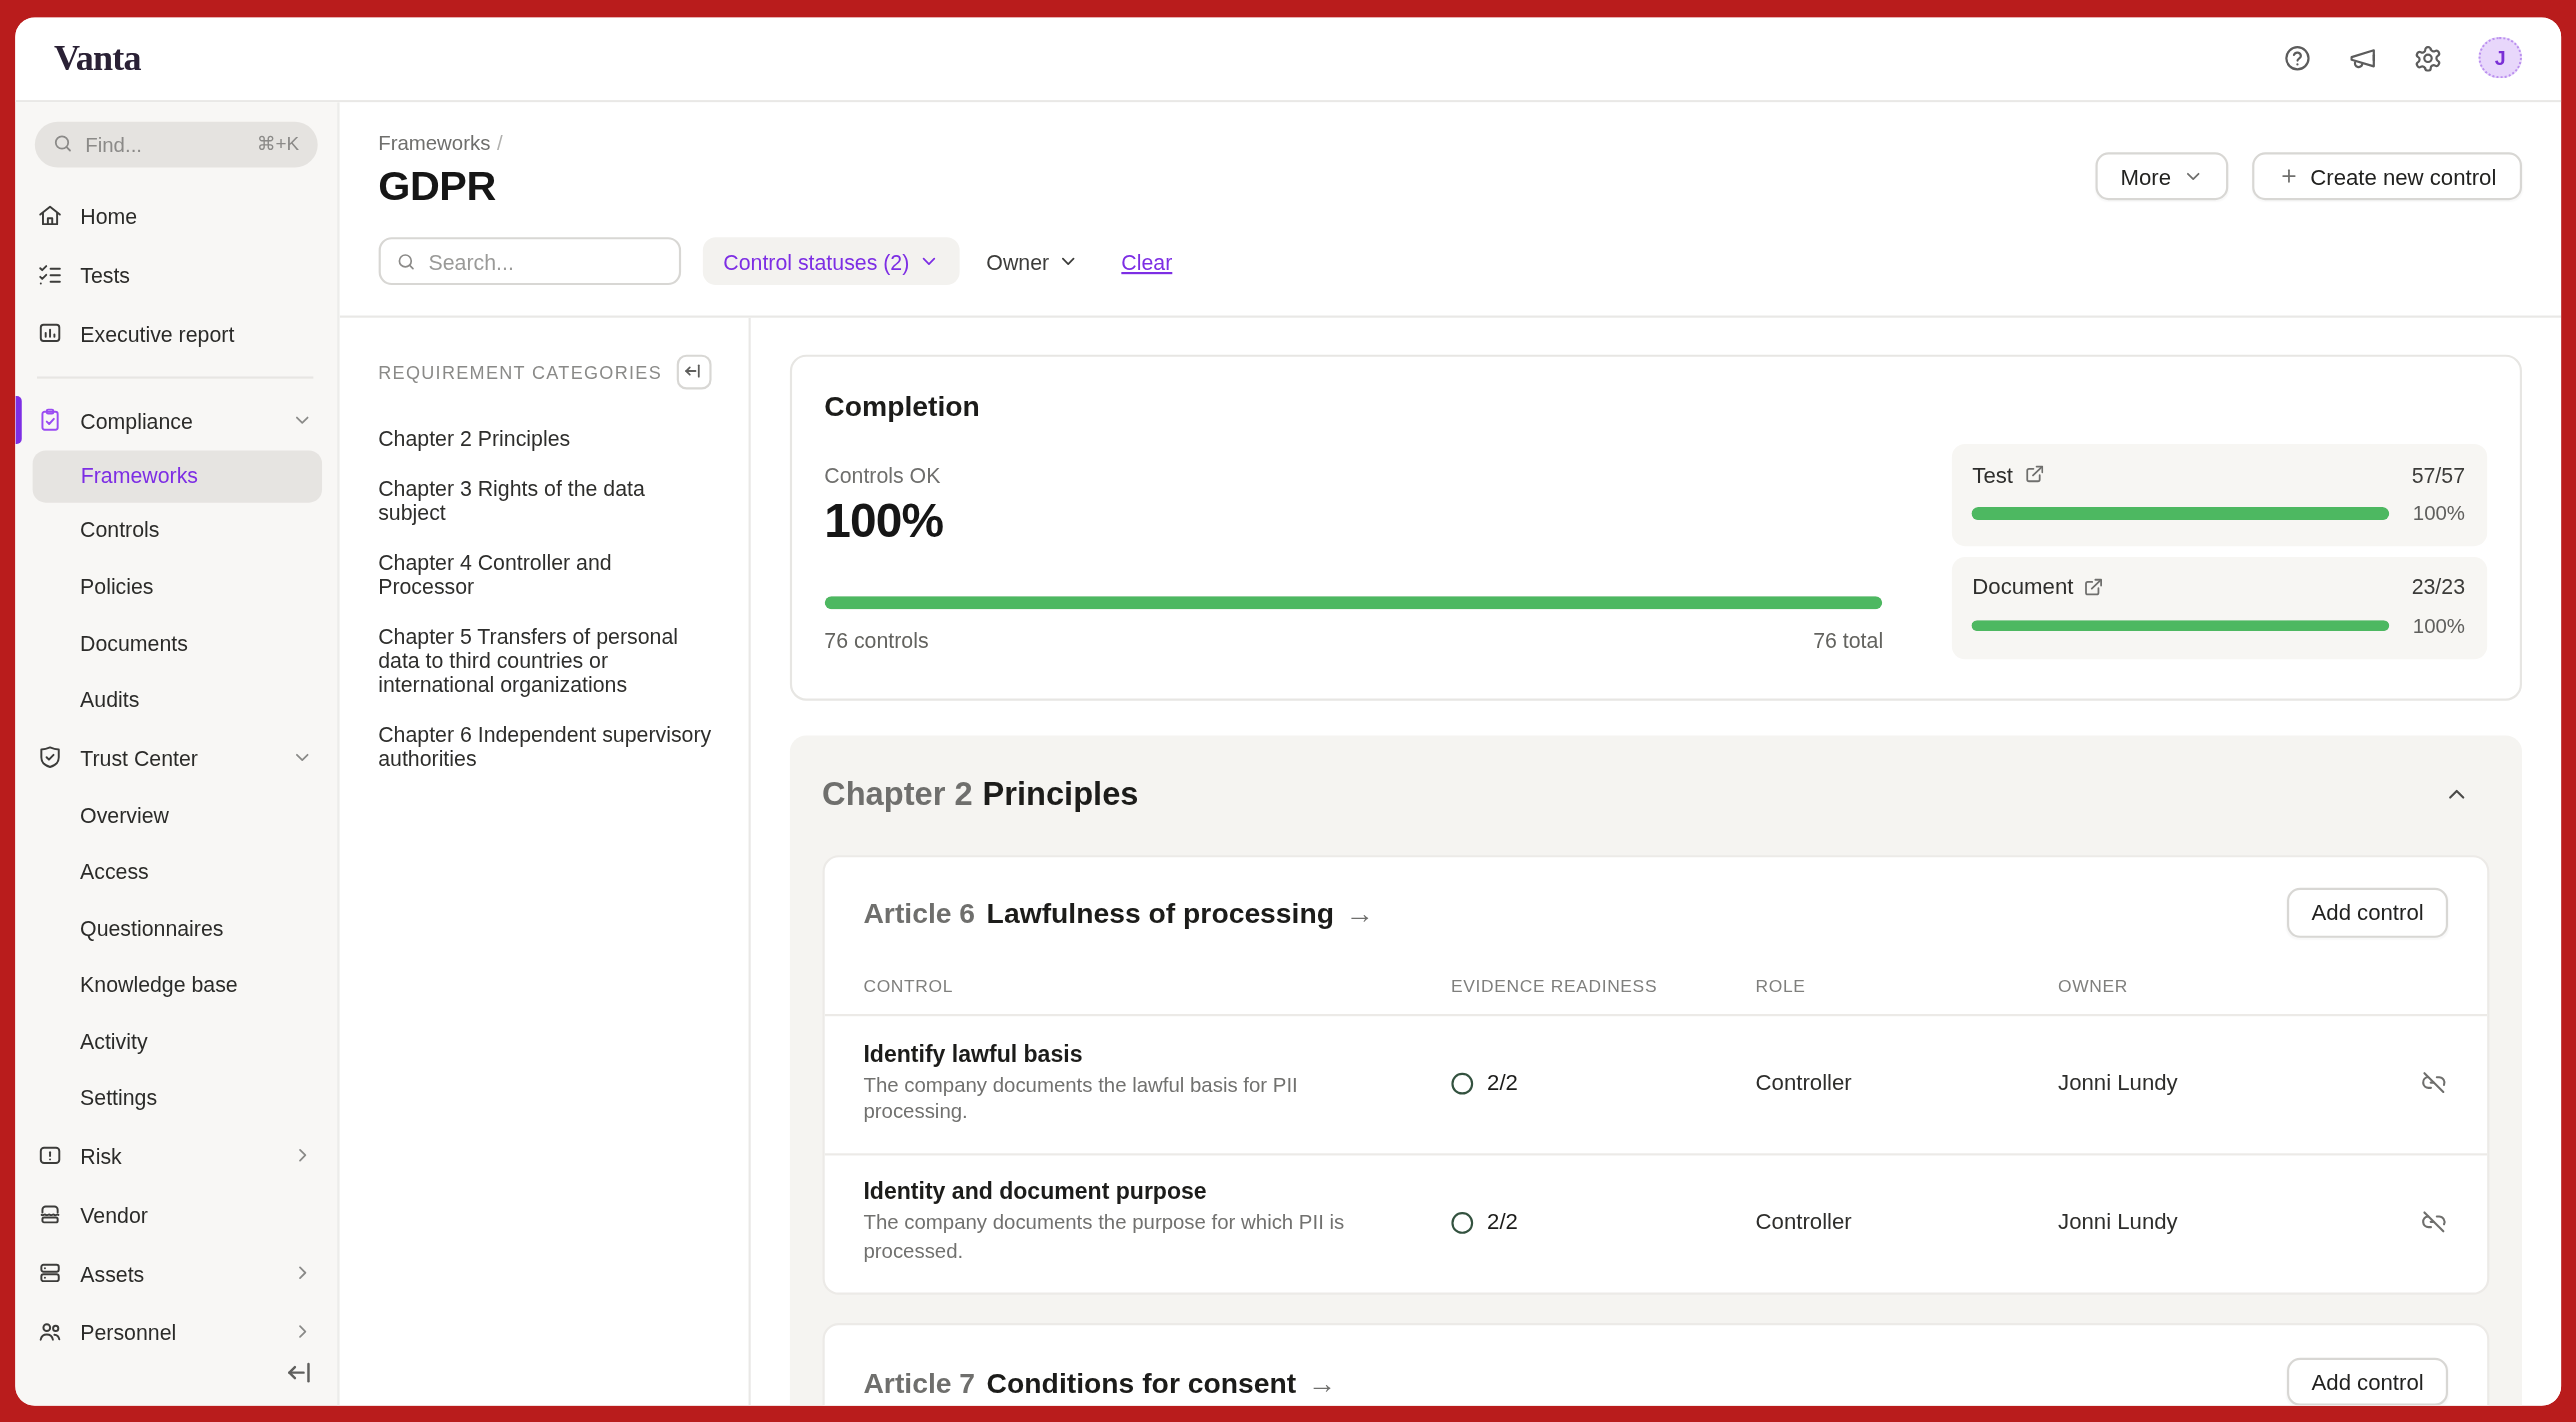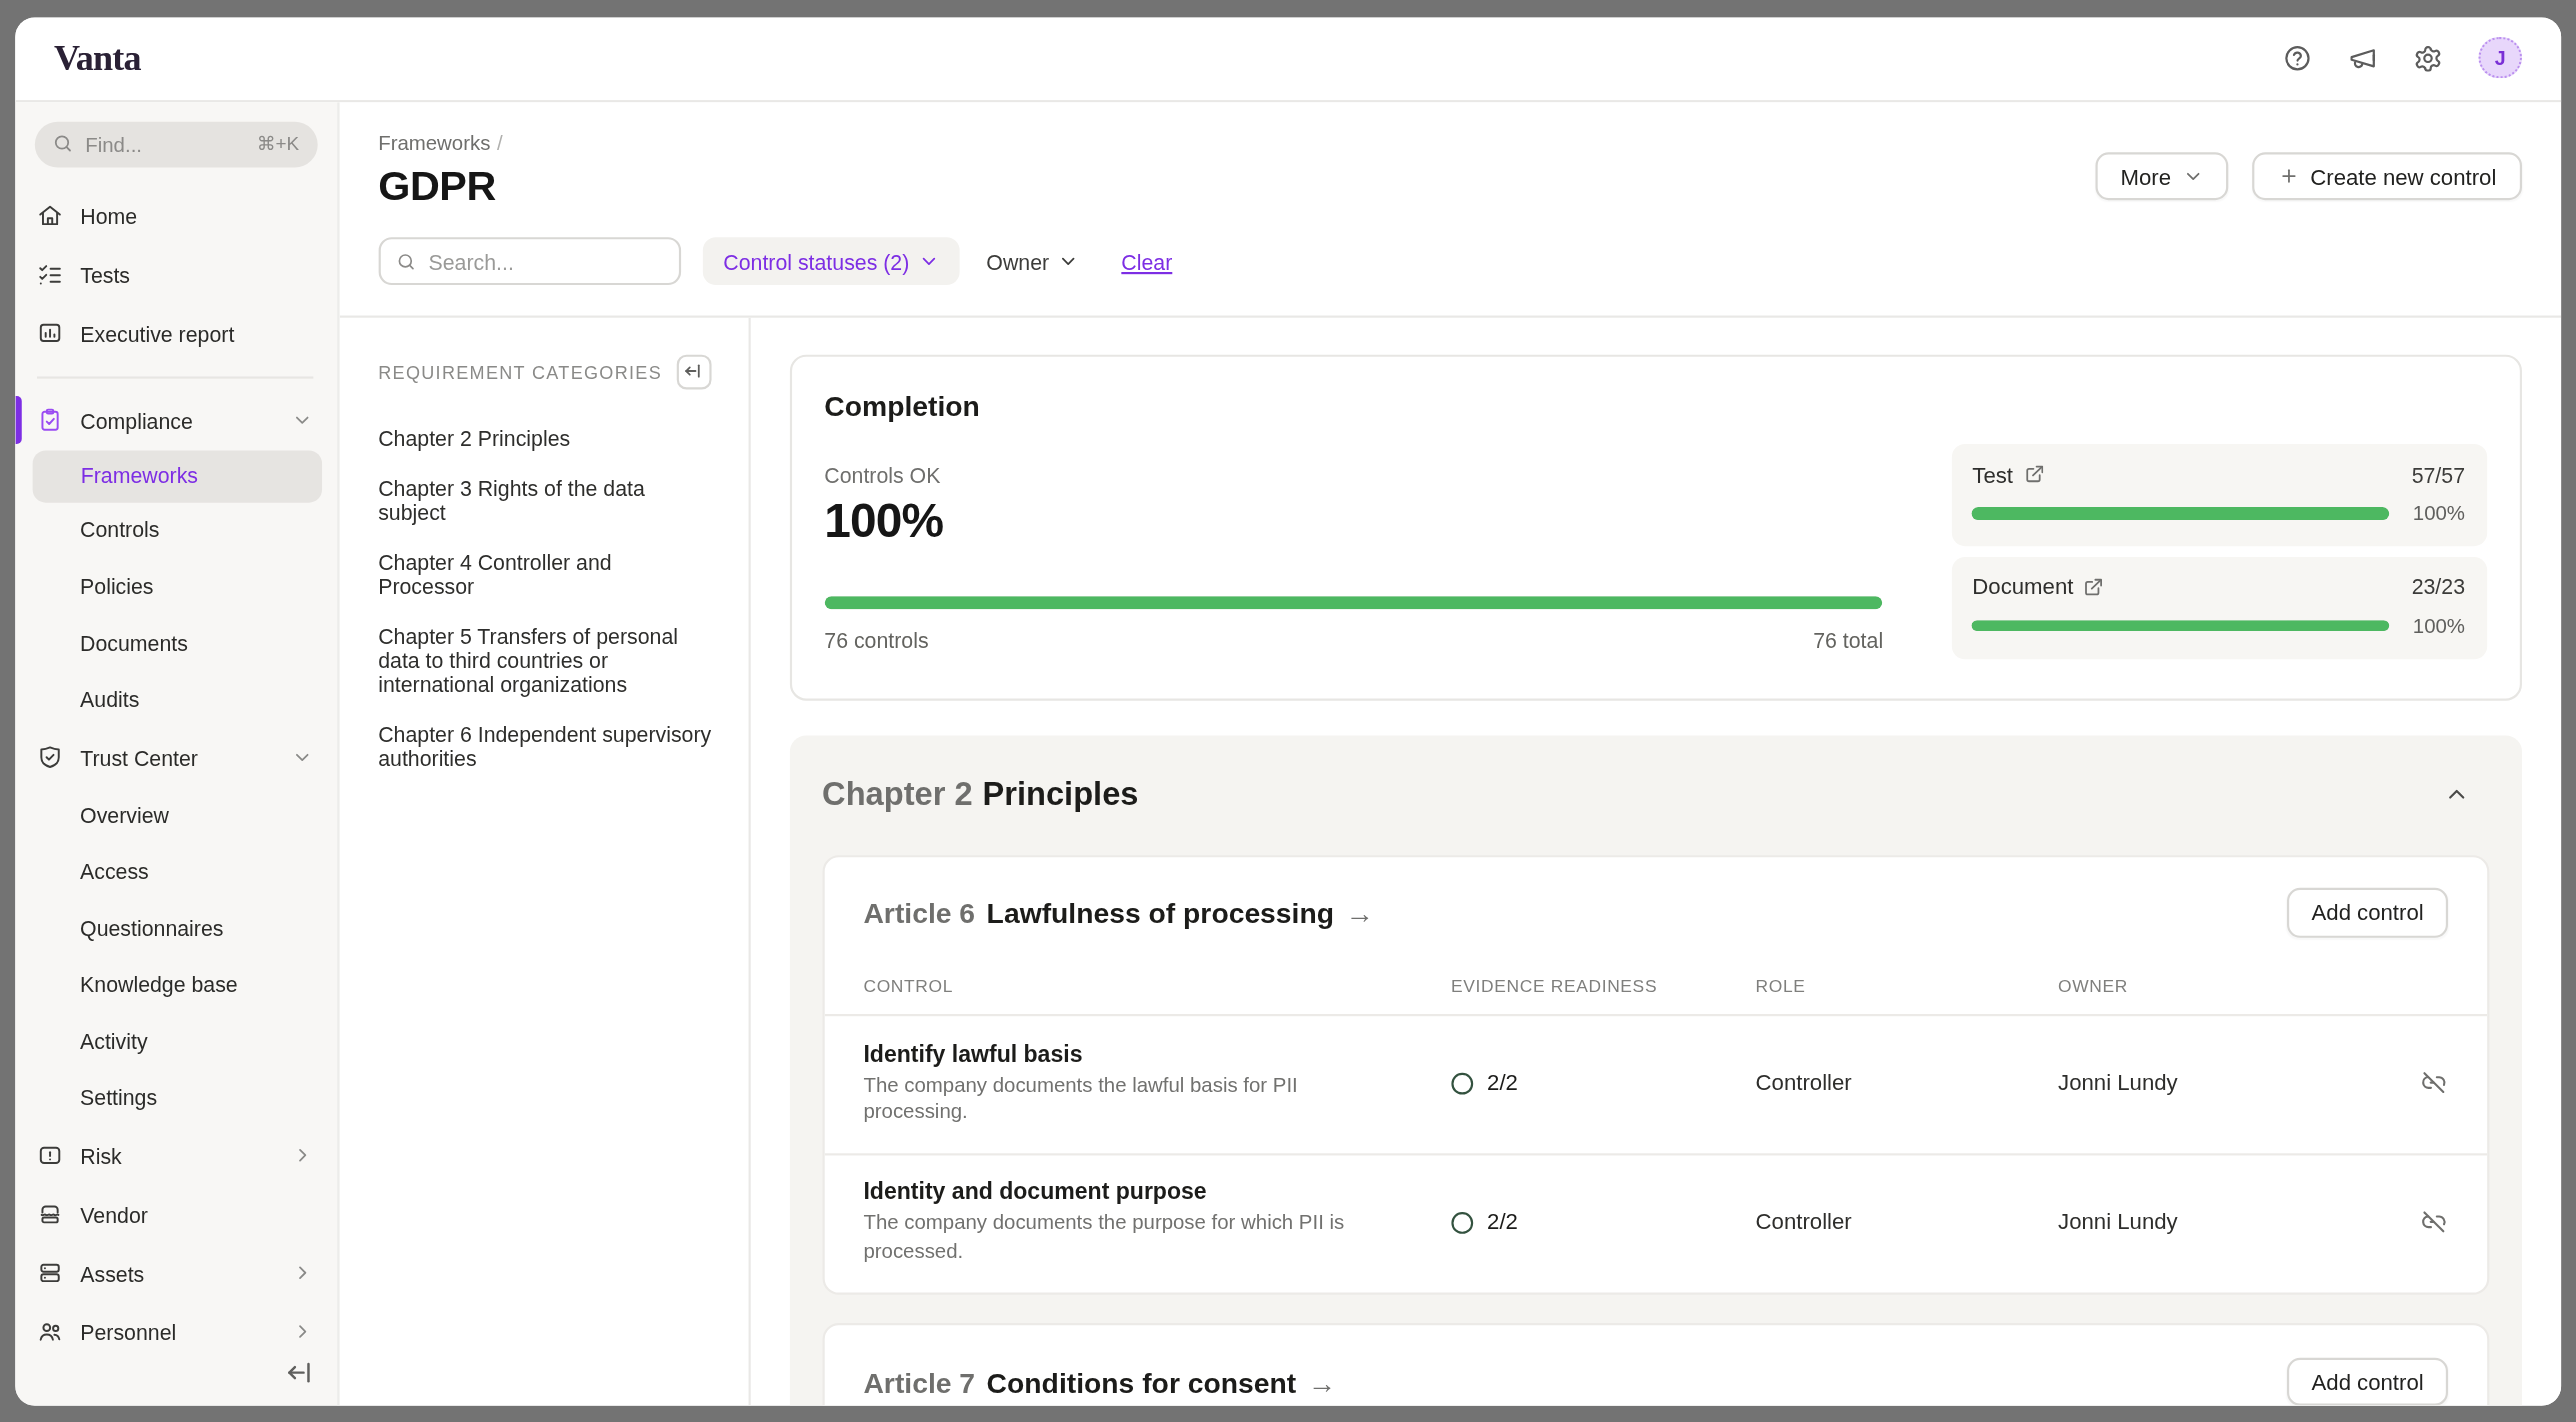--- a/index.html
+++ b/index.html
@@ -1,18 +1,18 @@
 <!DOCTYPE html>
 <html style="font-size:12px"><head>
 <meta charset="utf-8">
 <style>
   * { margin:0; padding:0; box-sizing:border-box; }
   html,body { width:2576px; height:1422px; }
   body { background:#57565a; font-family:"Liberation Sans", sans-serif; overflow:hidden; }
-  .viewport { width:2576px; height:1422px; overflow:hidden; background:#737373; }
+  .viewport { width:2576px; height:1422px; overflow:hidden; background:#b91c1c; }
   .scale { width:1184px; height:654px; transform:scale(2.17602); transform-origin:0 0; position:relative; }
 
   .window { position:absolute; left:6.8px; top:7.5px; width:1170px; height:638px;
     background:#ffffff; border-radius:9px; overflow:hidden; display:flex; flex-direction:column; }
 
   
   .topbar { height:39px; flex:0 0 39px; display:flex; align-items:center; padding:0 18px;
     border-bottom:0.8px solid #e9e8e6; background:#fff; }
   .logo { font-family:"Liberation Serif", serif; font-weight:700; font-size:16.6px; color:#2a2135; letter-spacing:-0.4px; }
   .topbar-right { margin-left:auto; display:flex; align-items:center; gap:16.6px; }

